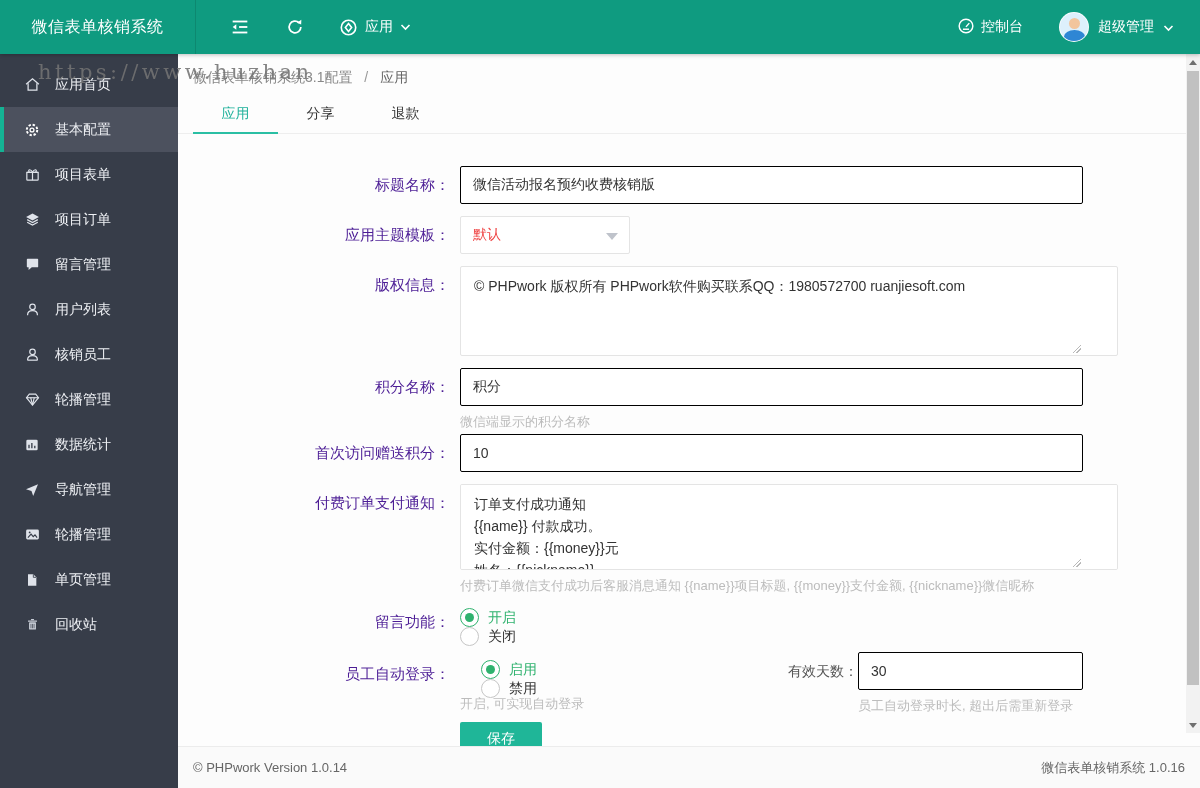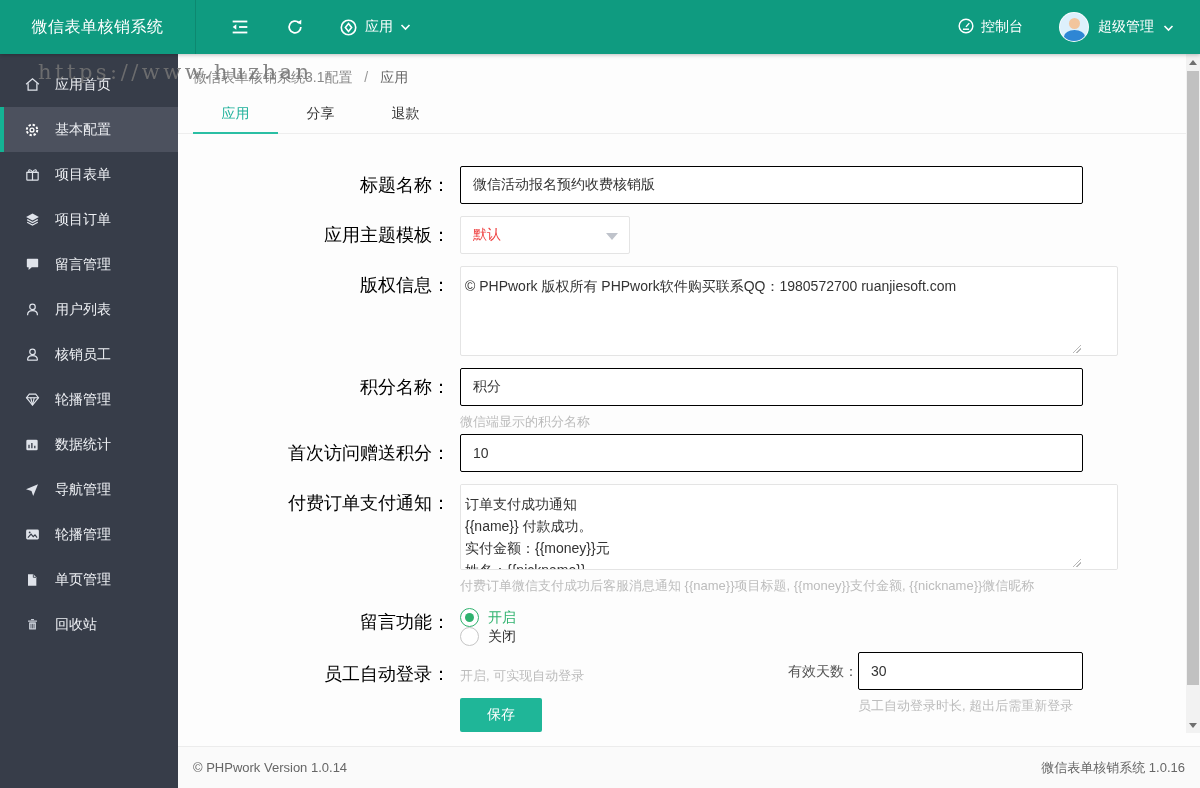--- a/index.html
+++ b/index.html
@@ -68,42 +68,42 @@
   .tabs { display:flex; border-bottom:1px solid #eee; padding-left:15px; margin-right:14px; }
   .tab { width:85px; text-align:center; line-height:40px; height:40px; font-size:14px;
     color:#333; cursor:pointer; position:relative; }
   .tab[data-active="true"] { color:#1fb19b; }
   .tab[data-active="true"]::after {
     content:""; position:absolute; left:0; right:0; bottom:-1px; height:2px; background:#2abfa4;
   }
 
   .form { padding-top:32px; }
   .frow { display:flex; margin-bottom:12px; position:relative; }
-  .lab { width:272px; text-align:right; font-size:18px; color:#000000; line-height:38px; flex-shrink:0;font-family:Liberation Serif, serif; }
+  .lab { width:272px; text-align:right; font-size:15px; color:#4c1d95; line-height:38px; flex-shrink:0;font-family:Liberation Serif, serif; }
   .field { margin-left:10px; }
   .tin {
     width:623px; height:38px; border:1px solid #000000; border-radius:2px; background:#fff;
     padding:0 12px; font-size:14px; color:#333; outline:none;
     font-family:"Liberation Sans","DejaVu Sans",sans-serif;
   }
   .tin.small { width:225px; }
   .select-box {
     width:170px; height:38px; border:1px solid #e4e4e4; border-radius:2px; background:#fff;
     display:flex; align-items:center; padding:0 12px; font-size:14px; color:#ef4444;
     position:relative; cursor:pointer;
   }
   .select-box .tri {
     position:absolute; right:11px; top:16px; width:0; height:0;
     border-left:6px solid transparent; border-right:6px solid transparent;
     border-top:7px solid #bfc3cb;
   }
   .ta-wrap { position:relative; width:623px; }
   .ta {
     width:658px; border:1px solid #e4e4e4; border-radius:2px; background:#fff;
-    padding:8px 4px; font-size:14px; color:#333; line-height:22px; resize:none; outline:none;
+    padding:8px 13px; font-size:14px; color:#333; line-height:22px; resize:none; outline:none;
     font-family:"Liberation Sans","DejaVu Sans",sans-serif; display:block;
   }
   .ta.h90 { height:90px; }
   .ta.h86 { height:86px; }
   .ta-wrap::after {
     content:""; position:absolute; right:2px; bottom:3px; width:9px; height:9px; pointer-events:none;
     background:linear-gradient(135deg, transparent 50%, #b9b9b9 50%, #b9b9b9 58%, transparent 58%, transparent 72%, #b9b9b9 72%, #b9b9b9 80%, transparent 80%);
   }
   .hint { font-size:13px; color:#bcbcbc; margin-top:7px; line-height:17px; }
 
@@ -441,20 +441,30 @@
             <span class="radio-circle"></span>
             <span class="radio-label">关闭</span>
           </div>
         </div>
       </div>
     </div>
 
     <div class="frow row-auto">
       <div class="lab" style="line-height:28px;">员工自动登录：</div>
       <div class="field">
+        <div class="radio-row">
+          <div class="radio-item" data-checked="true">
+            <span class="radio-circle"></span>
+            <span class="radio-label">启用</span>
+          </div>
+          <div class="radio-item" data-checked="false">
+            <span class="radio-circle"></span>
+            <span class="radio-label">禁用</span>
+          </div>
+        </div>
         <div class="hint">开启, 可实现自动登录</div>
       </div>
       <div class="days-col">
         <div class="days-lab">有效天数：</div>
         <input class="tin small" type="text" value="30" style="">
         <div class="hint">员工自动登录时长, 超出后需重新登录</div>
       </div>
     </div>
 
     <div class="frow save-row">

